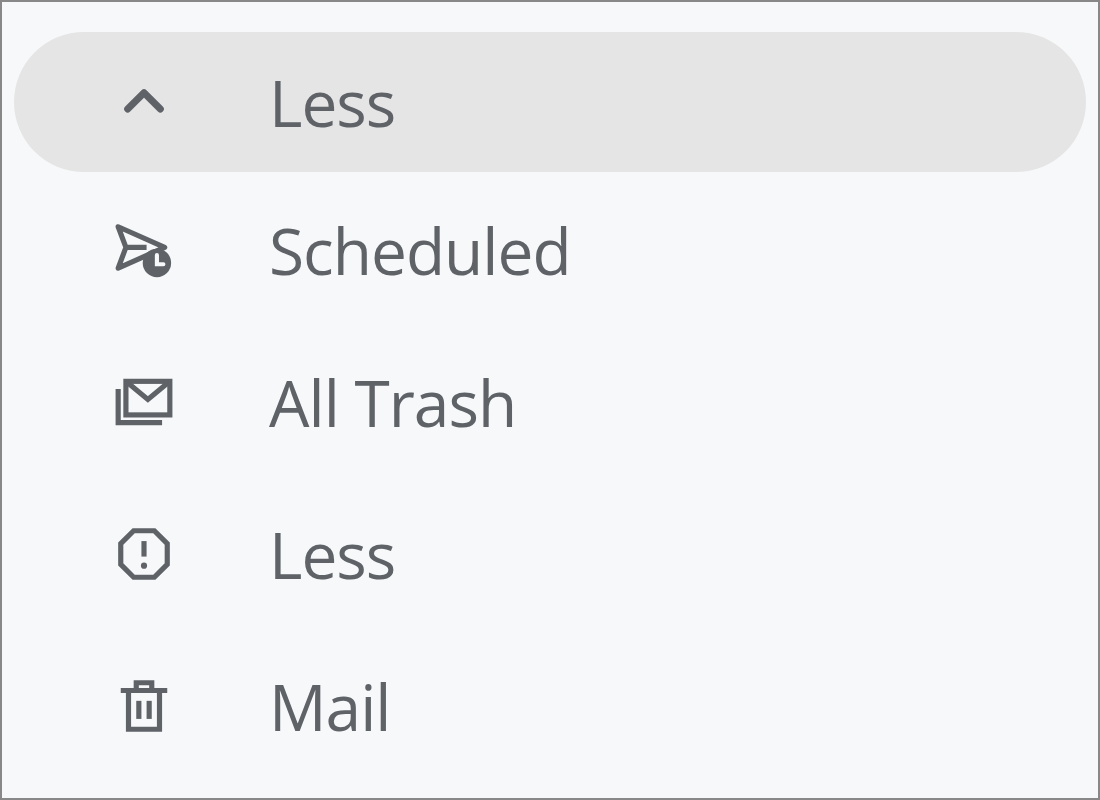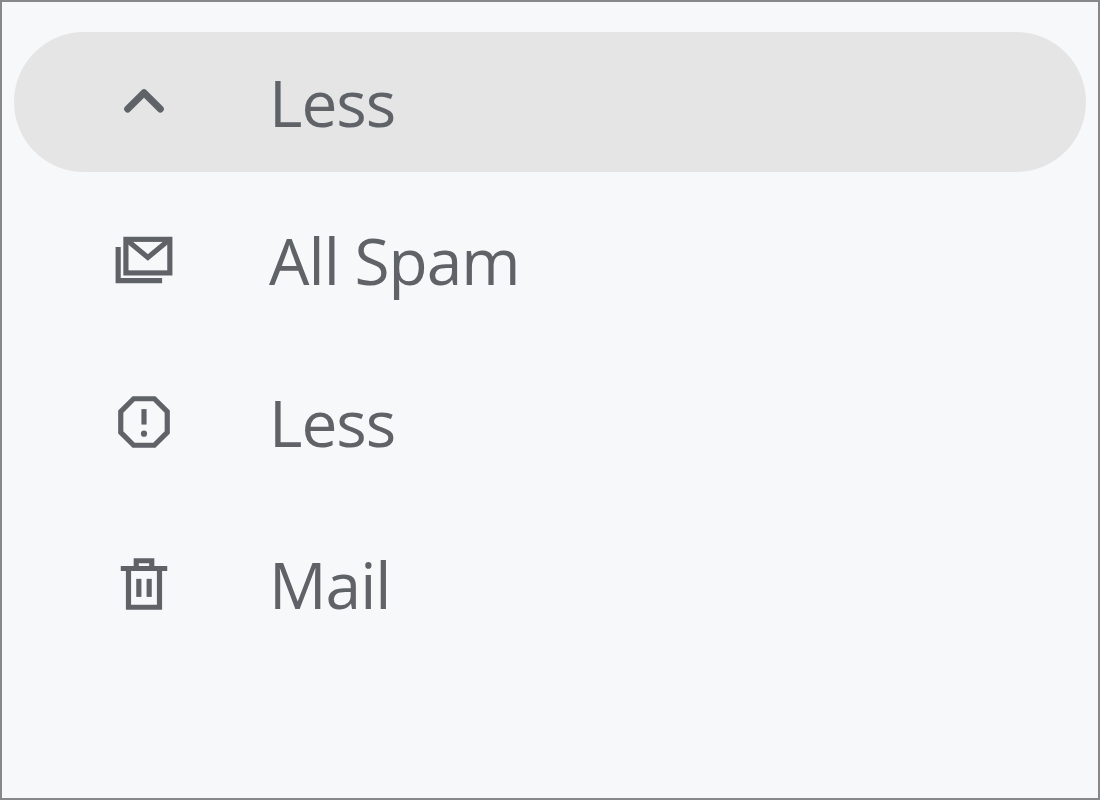--- a/index.html
+++ b/index.html
@@ -12,21 +12,21 @@
       height: 800px;
       background: #f7f8f9;
       border: 2px solid #888;
       font-family: 'Open Sans', 'Segoe UI', Arial, sans-serif;
       padding: 30px 12px 12px 12px;
     }
     .sidebar {
       width: 100%;
       display: flex;
       flex-direction: column;
-      gap: 14px;
+      gap: 4px;
     }
     .nav-item {
       display: flex;
       align-items: center;
       height: 148px;
       padding-left: 95px;
       cursor: pointer;
       border-radius: 74px;
       color: #5f6368;
     }
@@ -66,30 +66,40 @@
 
   <div class="nav-item highlighted">
     <span class="icon-wrap">
       <svg class="chevron" viewBox="0 0 24 24" fill="none" stroke="#5f6368" stroke-width="3" stroke-linecap="round" stroke-linejoin="round">
         <polyline points="5,15 12,8 19,15"></polyline>
       </svg>
     </span>
     <span class="label">Less</span>
   </div>
 
+  <div class="nav-item">
+    <span class="icon-wrap">
+      <svg viewBox="0 0 24 24" fill="#5f6368">
+        <path d="M2 3 L20 11 L2 19 L5 11 Z M5 11 L13 11" fill="none" stroke="#5f6368" stroke-width="2" stroke-linejoin="round"></path>
+        <circle cx="17" cy="17" r="5.5" fill="#5f6368"></circle>
+        <path d="M17 14 L17 17.5 L19.5 17.5" fill="none" stroke="#f7f8f9" stroke-width="1.6" stroke-linecap="round"></path>
+      </svg>
+    </span>
+    <span class="label">Scheduled</span>
+  </div>
 
   <div class="nav-item">
     <span class="icon-wrap">
       <svg viewBox="0 0 24 24" fill="none" stroke="#5f6368" stroke-width="2">
         <rect x="5" y="4" width="17" height="13"></rect>
         <polyline points="5,4 13.5,11 22,4"></polyline>
         <polyline points="2,7 2,20 19,20"></polyline>
       </svg>
     </span>
-    <span class="label">All Spam</span>
+    <span class="label">All Trash</span>
   </div>
 
   <div class="nav-item">
     <span class="icon-wrap">
       <svg viewBox="0 0 24 24" fill="none" stroke="#5f6368" stroke-width="2">
         <polygon points="8,3 16,3 21,8 21,16 16,21 8,21 3,16 3,8"></polygon>
         <line x1="12" y1="7" x2="12" y2="13"></line>
         <circle cx="12" cy="16.5" r="1.2" fill="#5f6368" stroke="none"></circle>
       </svg>
     </span>

